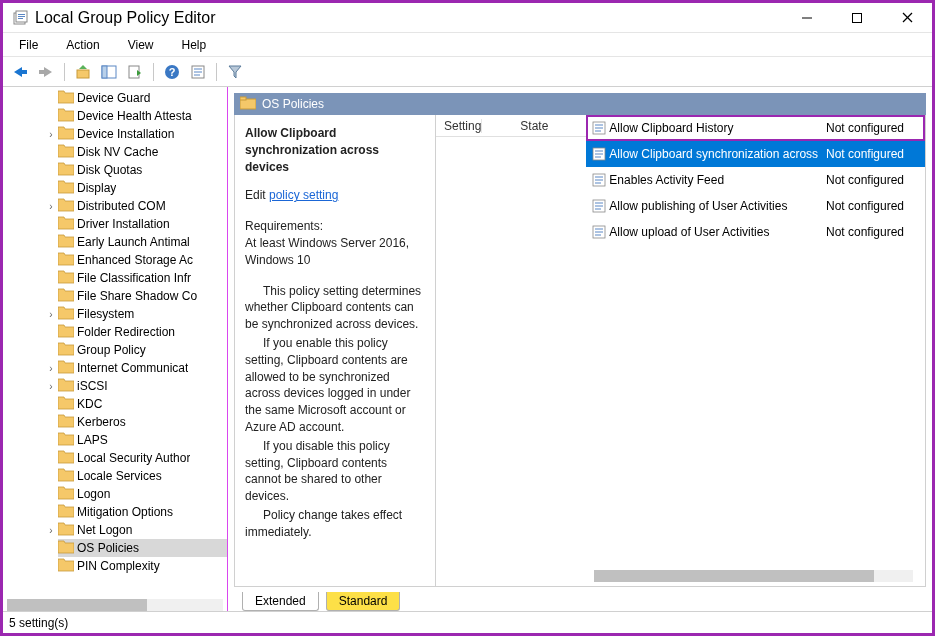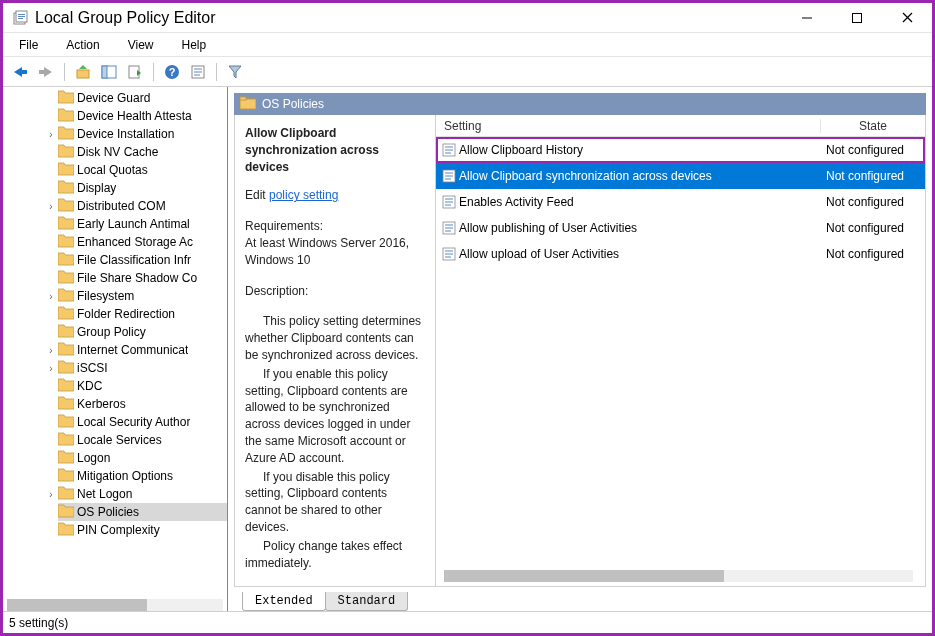--- a/index.html
+++ b/index.html
@@ -167,21 +167,21 @@
     }
     .desc-title { font-weight: 600; margin-bottom: 12px; }
     .desc-edit { color: #222; }
     .desc-edit a { color: #1a66d6; text-decoration: underline; }
     .desc-block { margin-top: 14px; }
     .desc-indent { text-indent: 18px; margin-top: 2px; }
 
     .settings-col {
       flex: 1;
       display: flex;
-      flex-direction: column;
+      flex-direction: row;
       border-left: 1px solid #d0d0d0;
       overflow: hidden;
     }
     .settings-header {
       display: flex;
       border-bottom: 1px solid #e0e0e0;
       height: 22px;
       align-items: center;
     }
     .col-setting { flex: 1; padding-left: 8px; font-size: 12px; color: #333; }
@@ -224,36 +224,35 @@
       width: 280px;
       height: 100%;
       background: #c0c0c0;
     }
 
     .tabs-row {
       display: flex;
       align-items: flex-end;
       height: 24px;
       padding-left: 8px;
-      gap: 0;
-      font-family: Liberation Mono, monospace;
+      gap: 8px;
     }
     .tab {
       border: 1px solid #b0b0b0;
       border-top-left-radius: 0;
       border-top-right-radius: 0;
       border-bottom-left-radius: 3px;
       border-bottom-right-radius: 3px;
       border-top: none;
       padding: 2px 12px;
       font-size: 12px;
       background: #fff;
       margin-right: -1px;
     }
-    .tab.active { background: #e5e5e5; position: relative; z-index: 1; }
+    .tab.active { background: #fde047; position: relative; z-index: 1; }
 
     .statusbar {
       height: 22px;
       border-top: 1px solid #d0d0d0;
       padding: 2px 6px;
       font-size: 12px;
       display: flex;
       align-items: center;
     }
   </style>
@@ -382,41 +381,48 @@
             <span class="folder-icon"><svg width="16" height="14" viewBox="0 0 16 14">
                 <path d="M0 3 L0 13 L16 13 L16 3 L7 3 L6 1 L0 1 Z" fill="#f5c869" stroke="#c89a3a" stroke-width="0.8"></path>
               </svg></span>
             <span class="tree-label">Disk NV Cache</span>
           </div>
           <div class="tree-row">
             <span class="expand-arrow" style="transform: none;"></span>
             <span class="folder-icon"><svg width="16" height="14" viewBox="0 0 16 14">
                 <path d="M0 3 L0 13 L16 13 L16 3 L7 3 L6 1 L0 1 Z" fill="#f5c869" stroke="#c89a3a" stroke-width="0.8"></path>
               </svg></span>
-            <span class="tree-label">Local Quotas</span>
+            <span class="tree-label">Disk Quotas</span>
           </div>
           <div class="tree-row">
             <span class="expand-arrow" style="transform: none;"></span>
             <span class="folder-icon"><svg width="16" height="14" viewBox="0 0 16 14">
                 <path d="M0 3 L0 13 L16 13 L16 3 L7 3 L6 1 L0 1 Z" fill="#f5c869" stroke="#c89a3a" stroke-width="0.8"></path>
               </svg></span>
             <span class="tree-label">Display</span>
           </div>
           <div class="tree-row">
             <span class="expand-arrow" style="transform: none;">›</span>
             <span class="folder-icon"><svg width="16" height="14" viewBox="0 0 16 14">
                 <path d="M0 3 L0 13 L16 13 L16 3 L7 3 L6 1 L0 1 Z" fill="#f5c869" stroke="#c89a3a" stroke-width="0.8"></path>
               </svg></span>
             <span class="tree-label">Distributed COM</span>
           </div>
           <div class="tree-row">
             <span class="expand-arrow" style="transform: none;"></span>
             <span class="folder-icon"><svg width="16" height="14" viewBox="0 0 16 14">
                 <path d="M0 3 L0 13 L16 13 L16 3 L7 3 L6 1 L0 1 Z" fill="#f5c869" stroke="#c89a3a" stroke-width="0.8"></path>
               </svg></span>
+            <span class="tree-label">Driver Installation</span>
+          </div>
+          <div class="tree-row">
+            <span class="expand-arrow" style="transform: none;"></span>
+            <span class="folder-icon"><svg width="16" height="14" viewBox="0 0 16 14">
+                <path d="M0 3 L0 13 L16 13 L16 3 L7 3 L6 1 L0 1 Z" fill="#f5c869" stroke="#c89a3a" stroke-width="0.8"></path>
+              </svg></span>
             <span class="tree-label">Early Launch Antimal</span>
           </div>
           <div class="tree-row">
             <span class="expand-arrow" style="transform: none;"></span>
             <span class="folder-icon"><svg width="16" height="14" viewBox="0 0 16 14">
                 <path d="M0 3 L0 13 L16 13 L16 3 L7 3 L6 1 L0 1 Z" fill="#f5c869" stroke="#c89a3a" stroke-width="0.8"></path>
               </svg></span>
             <span class="tree-label">Enhanced Storage Ac</span>
           </div>
           <div class="tree-row">
@@ -474,20 +480,27 @@
                 <path d="M0 3 L0 13 L16 13 L16 3 L7 3 L6 1 L0 1 Z" fill="#f5c869" stroke="#c89a3a" stroke-width="0.8"></path>
               </svg></span>
             <span class="tree-label">KDC</span>
           </div>
           <div class="tree-row">
             <span class="expand-arrow" style="transform: none;"></span>
             <span class="folder-icon"><svg width="16" height="14" viewBox="0 0 16 14">
                 <path d="M0 3 L0 13 L16 13 L16 3 L7 3 L6 1 L0 1 Z" fill="#f5c869" stroke="#c89a3a" stroke-width="0.8"></path>
               </svg></span>
             <span class="tree-label">Kerberos</span>
+          </div>
+          <div class="tree-row">
+            <span class="expand-arrow" style="transform: none;"></span>
+            <span class="folder-icon"><svg width="16" height="14" viewBox="0 0 16 14">
+                <path d="M0 3 L0 13 L16 13 L16 3 L7 3 L6 1 L0 1 Z" fill="#f5c869" stroke="#c89a3a" stroke-width="0.8"></path>
+              </svg></span>
+            <span class="tree-label">LAPS</span>
           </div>
           <div class="tree-row">
             <span class="expand-arrow" style="transform: none;"></span>
             <span class="folder-icon"><svg width="16" height="14" viewBox="0 0 16 14">
                 <path d="M0 3 L0 13 L16 13 L16 3 L7 3 L6 1 L0 1 Z" fill="#f5c869" stroke="#c89a3a" stroke-width="0.8"></path>
               </svg></span>
             <span class="tree-label">Local Security Author</span>
           </div>
           <div class="tree-row">
             <span class="expand-arrow" style="transform: none;"></span>
@@ -552,23 +565,20 @@
       <div class="detail-area">
 
         <div class="desc-col">
           <div class="desc-title">Allow Clipboard synchronization across devices</div>
           <div class="desc-edit">
             <span>Edit </span><a href="#">policy setting</a>
           </div>
           <div class="desc-block">
             <div>Requirements:</div>
             <div>At least Windows Server 2016, Windows 10</div>
-          </div>
-          <div class="desc-block">
-            <div>Description:</div>
           </div>
           <div class="desc-block">
             <div class="desc-indent">This policy setting determines whether Clipboard contents can be synchronized across devices.</div>
             <div class="desc-indent">If you enable this policy setting, Clipboard contents are allowed to be synchronized across devices logged in under the same Microsoft account or Azure AD account.</div>
             <div class="desc-indent">If you disable this policy setting, Clipboard contents cannot be shared to other devices.</div>
             <div class="desc-indent">Policy change takes effect immediately.</div>
           </div>
         </div>
 
         <div class="settings-col">

